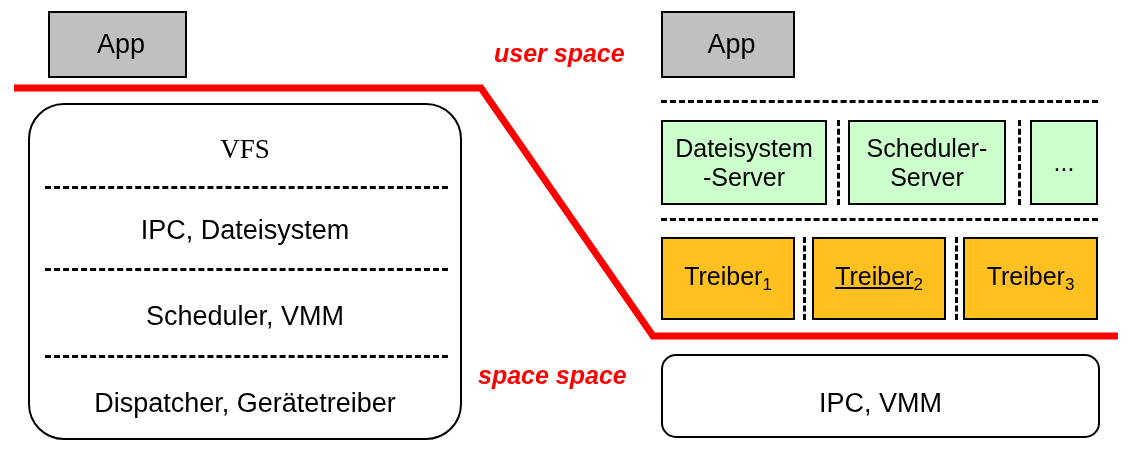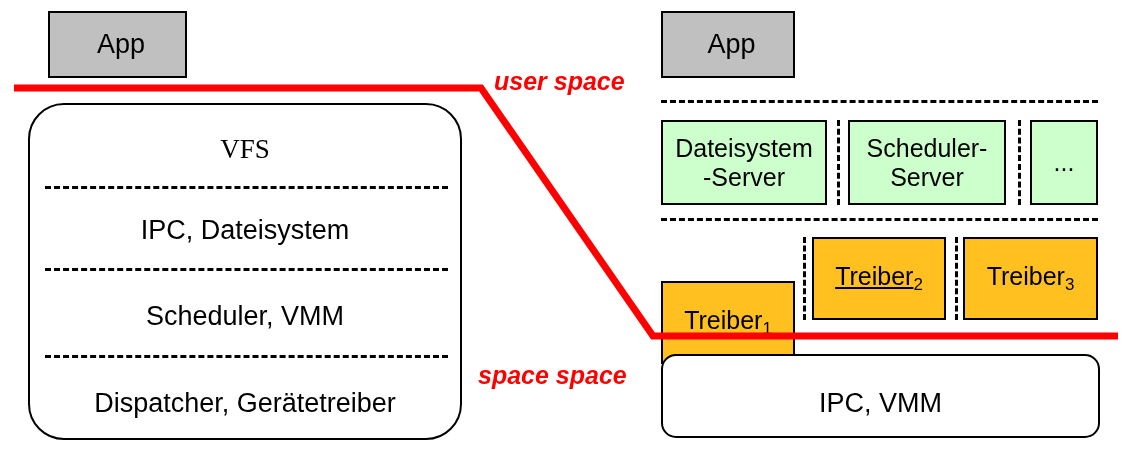--- a/index.html
+++ b/index.html
@@ -89,21 +89,21 @@
       <span>-Server</span>
     </span>
   </div>
   <div class="server-box" style="left:1030px;top:120px;width:68px;height:85px;">
     <span>...</span>
   </div>
 
   <div class="vdash" style="left:837px;top:120px;height:85px;"></div>
   <div class="vdash" style="left:1018px;top:120px;height:85px;"></div>
 
-  <div class="driver-box" style="left:661px;top:237px;width:134px;height:83px;margin-top:44px;">
+  <div class="driver-box" style="left:661px;top:237px;width:134px;height:83px;">
     <span><span>Treiber</span><sub>1</sub></span>
   </div>
   <div class="driver-box" style="left:812px;top:237px;width:134px;height:83px;text-decoration:underline;">
     <span><span>Treiber</span><sub>2</sub></span>
   </div>
   <div class="driver-box" style="left:963px;top:237px;width:135px;height:83px;">
     <span><span>Treiber</span><sub>3</sub></span>
   </div>
 
   <div class="vdash" style="left:803px;top:237px;height:83px;"></div>
@@ -111,20 +111,20 @@
 
   <div class="micro-kernel" style="left:661px;top:354px;width:439px;height:84px;"></div>
   <div class="kernel-text" style="left:661px;top:354px;width:439px;height:84px;">
     <span>IPC, VMM</span>
   </div>
 
   <svg class="redline" viewBox="0 0 1129 455" xmlns="http://www.w3.org/2000/svg">
     <polyline points="14,88 481,88 653,336 1118,336" fill="none" stroke="#ff0000" stroke-width="7" stroke-linejoin="miter" stroke-linecap="butt"></polyline>
   </svg>
 
-  <div class="space-label" style="left:494px;top:39px;margin-top:28px;">
+  <div class="space-label" style="left:494px;top:39px;">
     <span>user space</span>
   </div>
   <div class="space-label" style="left:478px;top:361px;">
     <span>space space</span>
   </div>
 
 </div>
 
 </body></html>

